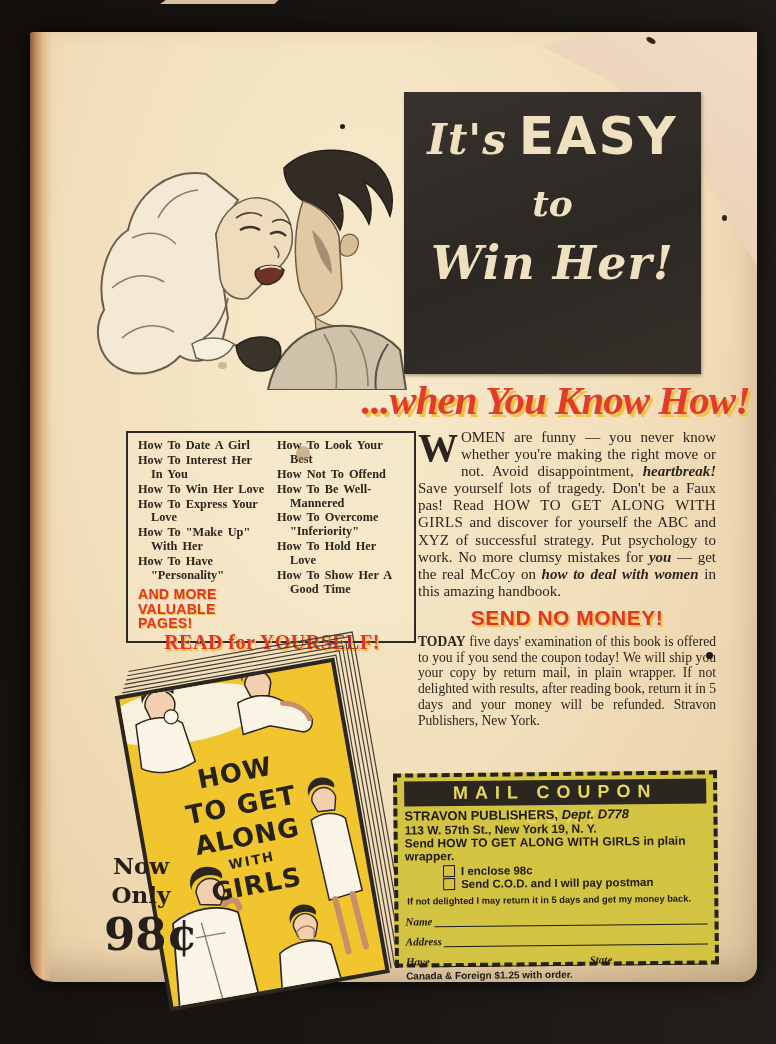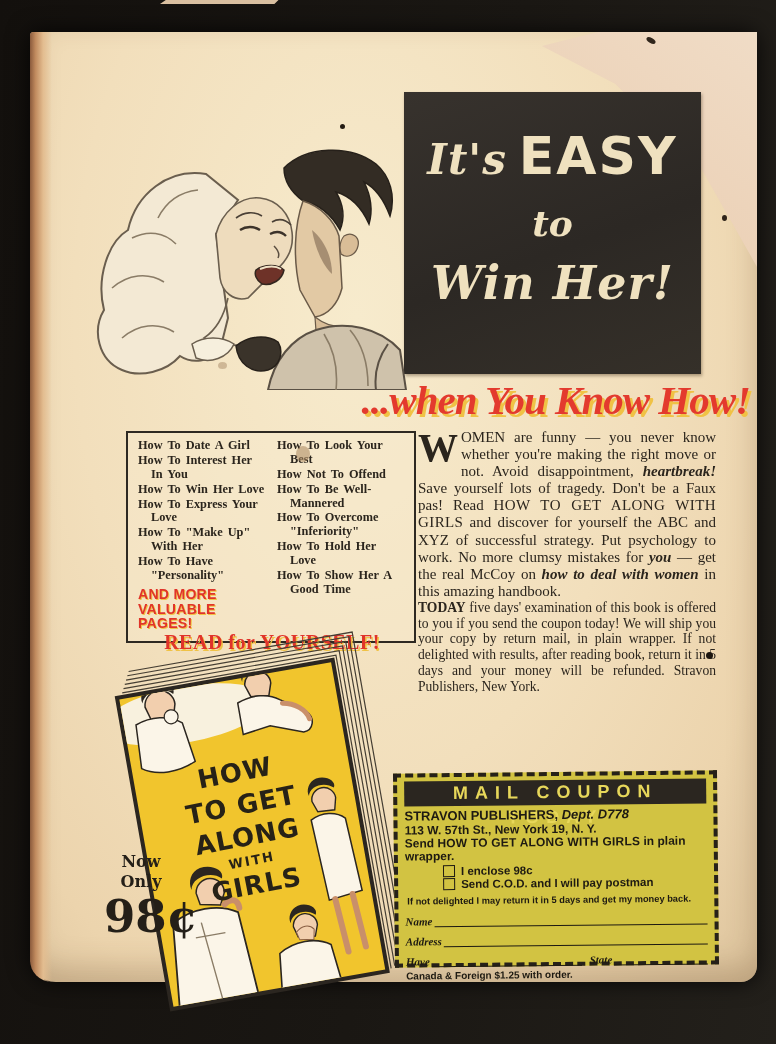--- a/index.html
+++ b/index.html
@@ -18,21 +18,21 @@
     background:linear-gradient(215deg,#f0dcc6 0%,#ecd2b8 60%,#e4c5a6 100%);
     clip-path:polygon(26% 0,100% 0,100% 100%,74% 58%,34% 22%,0 6%);
     filter:drop-shadow(-2px 2px 1px rgba(120,85,55,.45));}
   #tear-fragment{position:absolute;left:160px;top:-30px;width:130px;height:34px;
     background:#d9bfa0;clip-path:polygon(0 100%,38% 0,60% 70%,100% 55%,88% 100%);}
   .stain{position:absolute;border-radius:50%;}
   
   #black-banner{position:absolute;left:374px;top:60px;width:297px;height:282px;
     background:linear-gradient(160deg,#37322d 0%,#2c2824 55%,#353029 100%);
     color:#efe1bf;text-align:center;box-shadow:1px 2px 3px rgba(60,40,20,.4);}
-  .banner-line1{margin-top:34px;}
+  .banner-line1{margin-top:14px;}
   .banner-its{font:italic bold 42px "DejaVu Serif",serif;letter-spacing:1px;}
   .banner-easy{font:bold 52px "DejaVu Sans",sans-serif;letter-spacing:2px;margin-left:8px;}
   .banner-to{font:italic bold 36px "DejaVu Serif",serif;margin-top:16px;}
   .banner-win{font:italic bold 46px "DejaVu Serif",serif;margin-top:12px;letter-spacing:1px;text-align:center;}
   
   #couple{position:absolute;left:58px;top:106px;width:332px;height:252px;}
   
   #headline{position:absolute;left:68px;top:344px;width:652px;text-align:right;
     font:italic bold 41px "Liberation Serif",serif;color:#e33a2e;letter-spacing:-1px;
     text-shadow:3px 3px 0 #f0c245;white-space:nowrap;}
@@ -81,21 +81,21 @@
   
   #book-wrap{position:absolute;left:86px;top:610px;width:290px;height:362px;
     transform:rotate(-10deg);transform-origin:55% 45%;}
   #book-title{position:absolute;left:26px;top:108px;width:200px;text-align:center;
     color:#272217;font-family:"DejaVu Sans",sans-serif;font-weight:bold;transform:rotate(-1deg);}
   .bt-big{font-size:26px;line-height:1.25;letter-spacing:1px;}
   .bt-small{font-size:13px;line-height:1.3;letter-spacing:2px;}
   
   #price{position:absolute;left:74px;top:820px;width:74px;text-align:center;
     color:#241f18;font-family:"DejaVu Serif",serif;font-weight:bold;}
-  .price-word{font-size:16px;line-height:1.25;}
+  .price-word{font-size:23px;line-height:1.25;}
   .price-amount{font-size:45px;line-height:1.1;}
 </style>
 </head>
 <body>
 
 <div id="stage">
   <div id="tear-fragment"></div>
 
   <div id="page">
     <div id="spine"></div>
@@ -163,20 +163,21 @@
           <div class="read-item">How To Overcome "Inferiority"</div>
           <div class="read-item">How To Hold Her Love</div>
           <div class="read-item">How To Show Her A Good Time</div>
         </div>
       </div>
       <div id="read-title">READ for YOURSELF!</div>
     </div>
 
     <div id="body-col">
       <div class="para" id="para1"><span id="dropcap">W</span><span><span>OMEN are funny — you never know whether you're making the right move or not. Avoid disappointment, </span><span class="seg-italic">heartbreak!</span><span> Save yourself lots of tragedy. Don't be a Faux pas! Read </span><span class="seg-caps">HOW TO GET ALONG WITH GIRLS</span><span> and discover for yourself the ABC and XYZ of successful strategy. Put psychology to work. No more clumsy mistakes for </span><span class="seg-italic">you</span><span> — get the real McCoy on </span><span class="seg-italic">how to deal with women</span><span> in this amazing handbook.</span></span></div>
+      <div id="send-header">SEND NO MONEY!</div>
       <div class="para" id="para2"><span class="seg-bold">TODAY</span><span> five days' examination of this book is offered to you if you send the coupon today! We will ship you your copy by return mail, in plain wrapper. If not delighted with results, after reading book, return it in 5 days and your money will be refunded. Stravon Publishers, New York.</span></div>
     </div>
 
     <div id="book-wrap">
       <svg viewBox="0 0 290 362" width="290" height="362">
 
         <g stroke="#453e33" stroke-width="1.2" fill="none">
           <path d="M28,26 L245,26 L245,344"></path>
           <path d="M30,22 L249,22 L249,342"></path>
           <path d="M32,18 L253,18 L253,340"></path>

